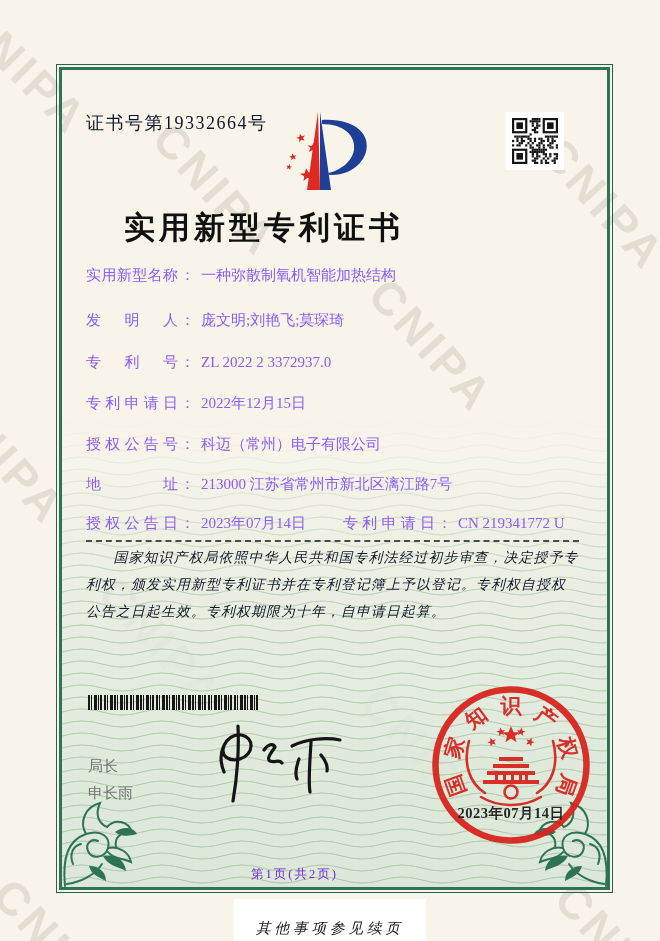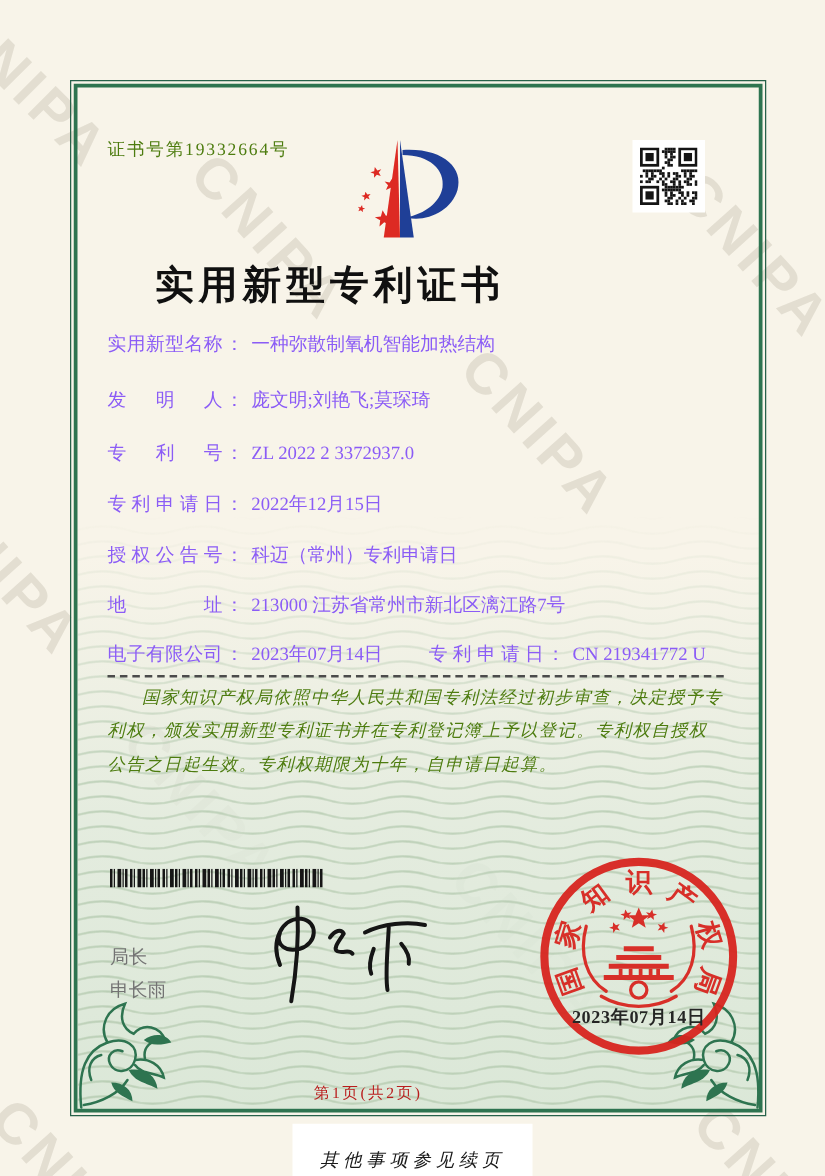--- a/index.html
+++ b/index.html
@@ -47,53 +47,53 @@
   }
   .frame-inner{
     position:absolute;left:2px;top:2px;right:2px;bottom:2px;
     border:3px solid #2e7450;
   }
   .flourish{position:absolute;z-index:3;}
   .flourish.left{left:59px;top:794px;}
   .flourish.right{left:516px;top:794px;transform:scaleX(-1);}
 
   
-  .cert-no{position:absolute;left:86px;top:111px;font-size:14px;letter-spacing:1.5px;color:#4d7c0f;z-index:3;}
+  .cert-no{position:absolute;left:86px;top:111px;font-size:18px;letter-spacing:1.5px;color:#0f172a;z-index:3;}
   .logo{position:absolute;left:280px;top:110px;z-index:3;}
   .qr{position:absolute;left:506px;top:112px;width:58px;height:58px;background:#fff;z-index:3;
       display:flex;align-items:center;justify-content:center;}
   .title{
     position:absolute;left:0;top:207px;width:528px;text-align:center;z-index:3;
     font-size:31px;font-weight:700;letter-spacing:4px;color:#101010;
   }
   .row{position:absolute;left:86px;font-size:15px;color:#8b5cf6;white-space:nowrap;z-index:3;}
   .flabel{display:inline-block;width:92px;text-align:justify;text-align-last:justify;}
   .colon{margin:0 6px 0 2px;}
   .r0{top:266px;} .r1{top:311px;} .r2{top:353px;} .r3{top:394px;}
   .r4{top:435px;} .r5{top:475px;} .r6{top:514px;}
   .grant-pair{position:absolute;left:257px;top:0;white-space:nowrap;}
 
   .sep{position:absolute;left:86px;top:540px;width:493px;border-top:2px dashed #4b4b4b;z-index:3;}
 
   .paras{
     position:absolute;left:86px;top:544px;width:494px;z-index:3;
-    font-size:13.8px;font-style:italic;line-height:27px;letter-spacing:1.2px;color:#4d7c0f;
+    font-size:13.8px;font-style:italic;line-height:27px;letter-spacing:1.2px;color:#0f172a;
   }
   .paras p{margin:0;text-indent:2em;}
 
   .barcode{position:absolute;left:88px;top:695px;z-index:3;}
   .signer{
     position:absolute;left:88px;top:752px;z-index:3;line-height:27px;
     font-family:"Liberation Sans","DejaVu Sans",sans-serif;font-size:15px;color:#737373;
   }
   .signature{position:absolute;left:198px;top:722px;z-index:3;}
   .seal{position:absolute;left:429px;top:683px;z-index:4;}
 
   .page-info{position:absolute;left:0;top:866px;width:589px;text-align:center;z-index:3;
-    font-size:12.5px;letter-spacing:2px;color:#b91c1c;}
+    font-size:12.5px;letter-spacing:2px;color:#6d28d9;}
   .footer-note{
     position:absolute;left:50%;top:899px;transform:translateX(-50%);z-index:3;
     background:#ffffff;padding:20px 22px;
     font-size:14.5px;font-style:italic;letter-spacing:4px;color:#191919;white-space:nowrap;
   }
 </style>
 </head>
 <body>
 
 <div class="page">
@@ -319,27 +319,27 @@
   <div class="row r1">
     <span class="flabel">发明人</span><span class="colon">：</span><span>庞文明;刘艳飞;莫琛琦</span>
   </div>
   <div class="row r2">
     <span class="flabel">专利号</span><span class="colon">：</span><span>ZL 2022 2 3372937.0</span>
   </div>
   <div class="row r3">
     <span class="flabel">专利申请日</span><span class="colon">：</span><span>2022年12月15日</span>
   </div>
   <div class="row r4">
-    <span class="flabel">授权公告号</span><span class="colon">：</span><span>科迈（常州）专利申请日</span>
+    <span class="flabel">授权公告号</span><span class="colon">：</span><span>科迈（常州）电子有限公司</span>
   </div>
   <div class="row r5">
     <span class="flabel">地址</span><span class="colon">：</span><span>213000 江苏省常州市新北区漓江路7号</span>
   </div>
   <div class="row r6">
-    <span class="flabel">电子有限公司</span><span class="colon">：</span><span>2023年07月14日</span>
+    <span class="flabel">授权公告日</span><span class="colon">：</span><span>2023年07月14日</span>
     <span class="grant-pair">
       <span class="flabel">专利申请日</span><span class="colon">：</span><span>CN 219341772 U</span>
     </span>
   </div>
 
   <div class="sep"></div>
 
   <div class="paras">
     <p>国家知识产权局依照中华人民共和国专利法经过初步审查，决定授予专利权，颁发实用新型专利证书并在专利登记簿上予以登记。专利权自授权公告之日起生效。专利权期限为十年，自申请日起算。</p>
   </div>

